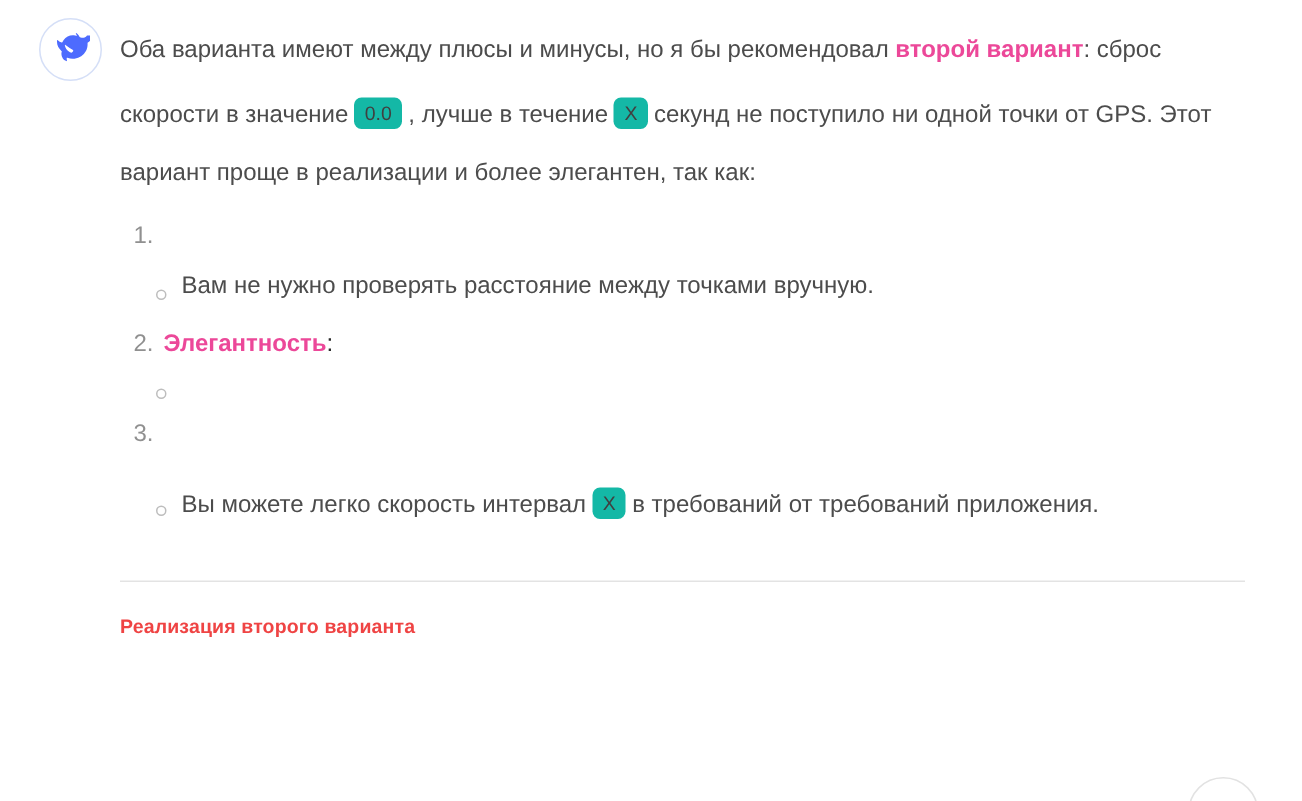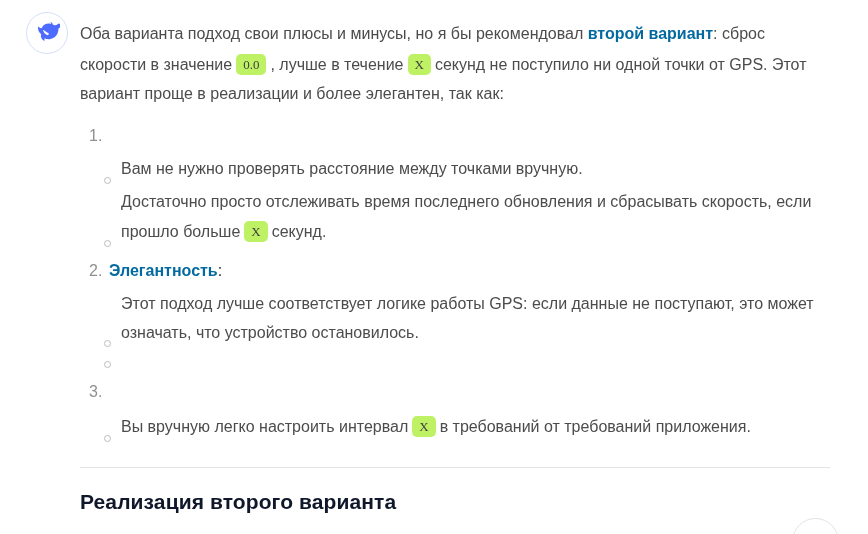--- a/index.html
+++ b/index.html
@@ -30,32 +30,32 @@
     padding-top: 8px;
     color: #4c4c4c;
     font-size: 16px;
   }
   .para {
     line-height: 28.5px;
     margin-bottom: 14px;
   }
   .para b, .li-title {
     font-weight: 700;
-    color: #0369a1;
+    color: #ec4899;
   }
   .chip {
     display: inline-block;
-    background: #bef264;
+    background: #14b8a6;
     color: #404040;
-    font-family: Liberation Serif, serif;
+    font-family: Liberation Sans, sans-serif;
     font-size: 13px;
     line-height: 19px;
     padding: 1px 7px;
     border-radius: 5px;
-    margin: 5px 4px;
+    margin: 16px 4px;
     vertical-align: 1px;
   }
   ol.num-list {
     list-style: none;
     padding-left: 9px;
   }
   ol.num-list > li { margin-bottom: 10px; }
   .li-head {
     display: flex;
     line-height: 28px;
@@ -63,21 +63,21 @@
   }
   .li-marker {
     color: #909090;
     width: 20px;
     flex: 0 0 auto;
   }
   .li-colon { color: #2b2b2b; }
   .bullets { }
   .bullet {
     display: flex;
-    align-items: flex-end;
+    align-items: center;
     padding-left: 15px;
     line-height: 28.5px;
     margin-bottom: 4px;
   }
   .bullet-dot {
     flex: 0 0 auto;
     width: 7px; height: 7px;
     border: 1.5px solid #bdbdbd;
     border-radius: 50%;
     margin: 10px 10px 0 0;
@@ -85,23 +85,23 @@
   }
   .bullet-text { max-width: 698px; }
   hr.divider {
     border: none;
     border-top: 1px solid #e3e3e3;
     margin: 25px 0 0 0;
     width: 750px;
   }
   h2.section-heading {
     margin-top: 22px;
-    font-size: 21px;
+    font-size: 13px;
     font-weight: 700;
-    color: #0f172a;
+    color: #ef4444;
     letter-spacing: 0.1px;
   }
   .scroll-btn {
     position: fixed;
     left: 792px;
     top: 518px;
     width: 47px; height: 47px;
     border-radius: 50%;
     background: #ffffff;
     border: 1px solid #e2e2e2;
@@ -115,64 +115,56 @@
   <div class="avatar">
     <span>
       <svg viewBox="0 0 24 24" aria-hidden="true">
         <path fill="#4D6BFE" d="M22.6 5.2c-.2-.1-.3 0-.4.1-.1.1-.2.3-.4.4-.8.8-1.8 1-2.9.9-.5 0-.9-.2-1.3-.4-.3-1-1-1.8-1.9-2.4-.2-.1-.4 0-.4.2 0 .1 0 .2.1.3.3.4.5.8.5 1.3-.6-.3-1.2-.5-1.9-.5-2.5-.2-4.8.9-6.2 2.9-.3.4-.5.8-.7 1.3-.1.2-.3.3-.5.2-.9-.2-1.7-.7-2.4-1.4-.2-.2-.5-.1-.5.2-.2 2.6.8 4.7 2.7 6.4.2.2.3.4.2.6-.4 1.4-.2 2.7.6 3.9.5.8 1.3 1.4 2.2 1.8.3.1.5-.1.4-.4-.1-.5-.2-1-.1-1.5 0-.2.2-.3.4-.2 1.4.6 2.9.8 4.4.6 3.1-.4 5.5-2 7-4.7.8-1.5 1.1-3.1 1-4.8 0-.2 0-.3.2-.4 1-.6 1.7-1.5 2-2.6.2-.7.2-1.3-.1-1.8zM12.6 15.9c-1.3-.5-2.4-1.3-3.2-2.4-.5-.7-.8-1.4-.9-2.2 0-.3.2-.4.4-.3.3.2.6.4.9.7 1.1.9 2.2 1.7 3.5 2.3.4.2.5.5.3.9-.2.4-.5.7-1 1z"></path>
       </svg>
     </span>
   </div>
 
   <div class="content">
 
-    <p class="para"><span>Оба варианта подход свои плюсы и минусы, но я бы рекомендовал </span><b>второй вариант</b><span>: сброс скорости в значение</span><code class="chip">0.0</code><span>, лучше в течение</span><code class="chip">X</code><span>секунд не поступило ни одной точки от GPS. Этот вариант проще в реализации и более элегантен, так как:</span></p>
+    <p class="para"><span>Оба варианта имеют между плюсы и минусы, но я бы рекомендовал </span><b>второй вариант</b><span>: сброс скорости в значение</span><code class="chip">0.0</code><span>, лучше в течение</span><code class="chip">X</code><span>секунд не поступило ни одной точки от GPS. Этот вариант проще в реализации и более элегантен, так как:</span></p>
 
     <ol class="num-list">
 
       <li>
         <div class="li-head">
           <span class="li-marker">1.</span>
         </div>
         <div class="bullets">
           <div class="bullet">
             <span class="bullet-dot"></span>
             <span class="bullet-text">Вам не нужно проверять расстояние между точками вручную.</span>
           </div>
-          <div class="bullet">
-            <span class="bullet-dot"></span>
-            <span class="bullet-text"><span>Достаточно просто отслеживать время последнего обновления и сбрасывать скорость, если прошло больше</span><code class="chip">X</code><span>секунд.</span></span>
-          </div>
         </div>
       </li>
 
       <li>
         <div class="li-head">
           <span class="li-marker">2.</span>
           <span><span class="li-title">Элегантность</span><span class="li-colon">:</span></span>
         </div>
         <div class="bullets">
-          <div class="bullet">
-            <span class="bullet-dot"></span>
-            <span class="bullet-text">Этот подход лучше соответствует логике работы GPS: если данные не поступают, это может означать, что устройство остановилось.</span>
-          </div>
           <div class="bullet">
             <span class="bullet-dot"></span>
           </div>
         </div>
       </li>
 
       <li>
         <div class="li-head">
           <span class="li-marker">3.</span>
         </div>
         <div class="bullets">
           <div class="bullet">
             <span class="bullet-dot"></span>
-            <span class="bullet-text"><span>Вы вручную легко настроить интервал</span><code class="chip">X</code><span>в требований от требований приложения.</span></span>
+            <span class="bullet-text"><span>Вы можете легко скорость интервал</span><code class="chip">X</code><span>в требований от требований приложения.</span></span>
           </div>
         </div>
       </li>
 
     </ol>
 
     <hr class="divider">
 
     <h2 class="section-heading">Реализация второго варианта</h2>
 

